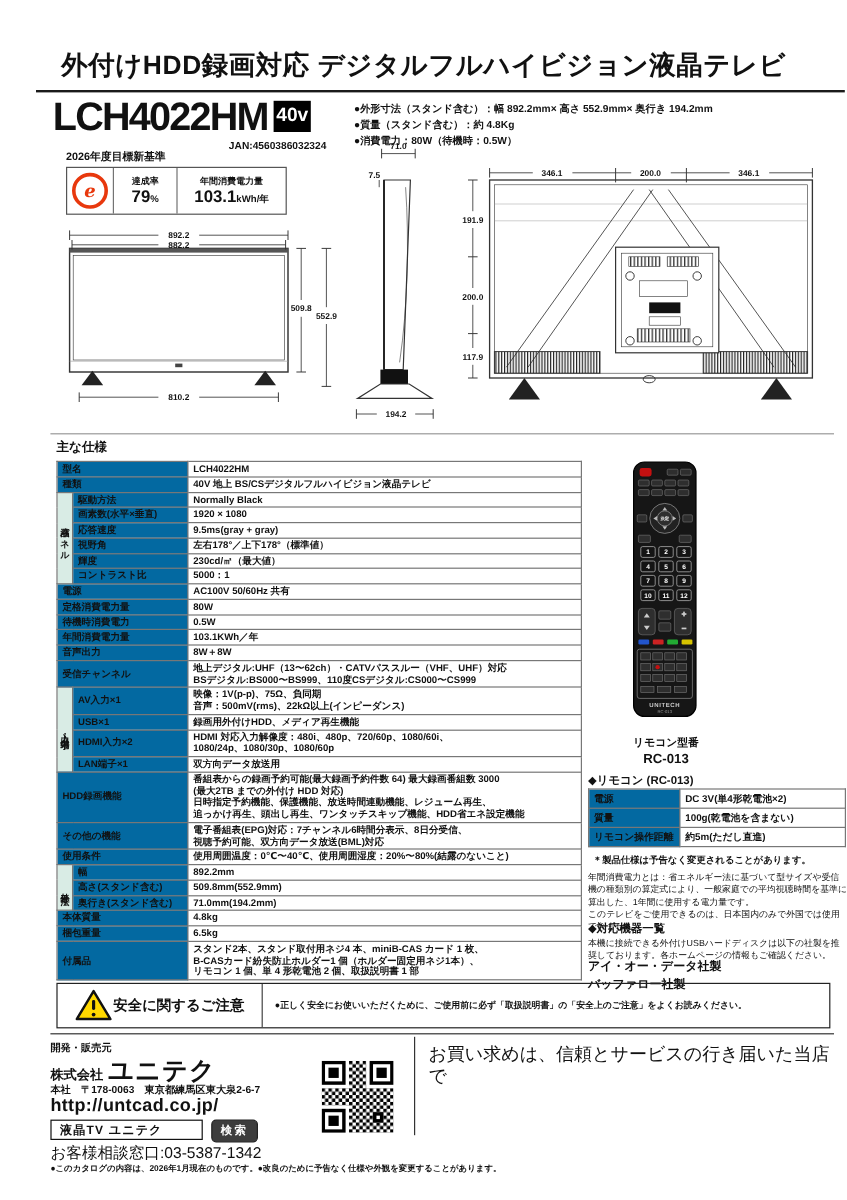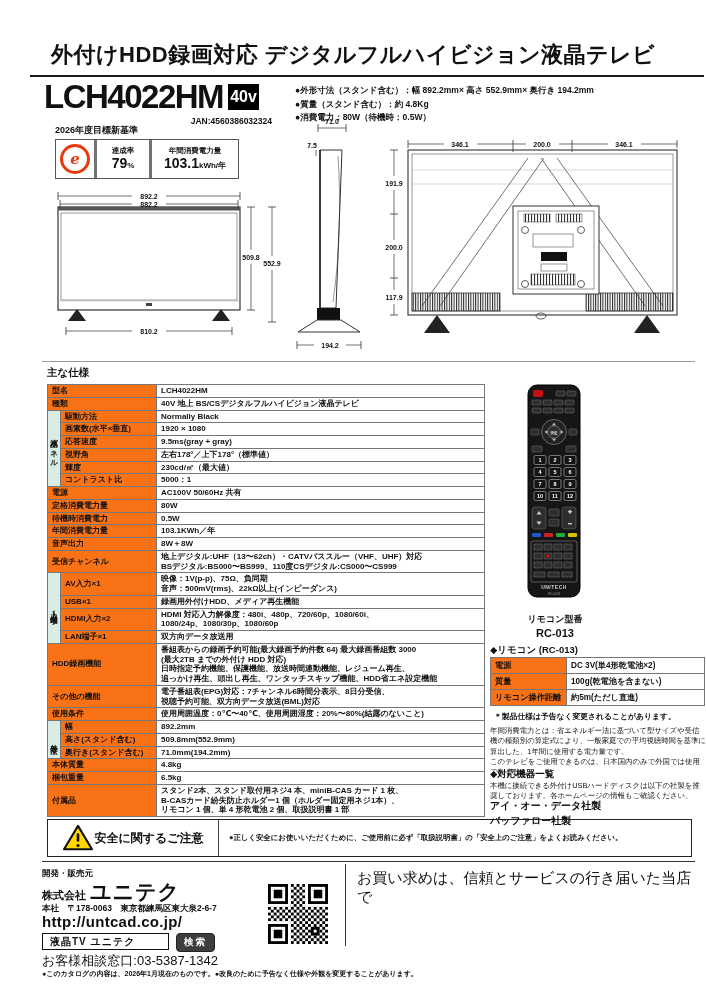--- a/index.html
+++ b/index.html
@@ -12,42 +12,42 @@
   .model-row{left:44px;top:80px;display:flex;align-items:flex-start;gap:5px;}
   .model{font-size:33px;font-weight:bold;letter-spacing:-1.5px;line-height:1;}
   .badge{margin-top:4px;width:31px;height:26px;background:#000;color:#fff;font-size:16px;font-weight:bold;
          display:flex;align-items:center;justify-content:center;}
   .jan{left:120px;top:116px;width:152px;text-align:right;font-size:8.5px;font-weight:bold;}
   .bullets{left:295px;top:84px;width:408px;font-size:8.5px;font-weight:bold;line-height:1.6;}
   
   .energy{left:55px;top:124px;}
   .energy-h{font-size:9px;font-weight:bold;margin-bottom:2px;}
   .energy-box{display:flex;border:1px solid #555;width:182px;height:38px;background:#fff;}
-  .ecell{display:flex;flex-direction:column;align-items:center;justify-content:center;border-left:3px solid #737373;}
+  .ecell{display:flex;flex-direction:column;align-items:center;justify-content:center;border-left:1px solid #737373;}
   .ecell:first-child{border-left:none;}
   .e-logo-cell{width:38px;}
   .e-circle{width:24px;height:24px;border:3px solid #e8380d;border-radius:50%;display:flex;align-items:center;justify-content:center;
             font-size:15px;font-weight:bold;color:#e8380d;font-family:"DejaVu Serif",serif;font-style:italic;}
   .ecell .sm{font-size:7.5px;font-weight:bold;}
   .ecell .big{font-size:14px;font-weight:bold;line-height:1.1;}
   .ecell .big small{font-size:8px;}
   .ach{width:52px;} .ann{flex:1;}
   
   .dimtxt{font-size:7px;font-weight:bold;fill:#111;text-anchor:middle;}
   .dln{stroke:#333;stroke-width:.7;}
   .tick{stroke:#333;stroke-width:.8;}
   .shape{fill:none;stroke:#333;}
   
   .spec-rule{top:361px;left:42px;right:11px;border-top:1px solid #999;}
   .spec-h{left:47px;top:366px;font-size:10.5px;font-weight:bold;}
   table{border-collapse:collapse;table-layout:fixed;}
   .spec{left:47px;top:384px;width:438px;}
   .spec table{width:438px;border:1.5px solid #555;}
   td{border:1px solid #777;padding:1px 4px;font-size:8px;line-height:1.22;vertical-align:middle;}
-  .lcell{background:#f97316;font-weight:bold;}
+  .lcell{background:#0369a1;font-weight:bold;}
   .gcell{background:#d9ece5;font-weight:bold;writing-mode:vertical-rl;text-orientation:upright;
          font-size:7.5px;text-align:center;padding:1px 0;letter-spacing:1px;}
   .vcell{background:#fff;font-weight:bold;white-space:pre-line;}
   
   .rc-caption{left:508px;top:614px;width:94px;text-align:center;font-size:9px;font-weight:bold;line-height:1.3;}
   .rc-caption .mdl{font-size:11px;}
   .rc-head{left:490px;top:644px;font-size:9.5px;font-weight:bold;}
   .rtable{left:490px;top:657px;width:215px;}
   .rtable table{width:215px;border:1.2px solid #555;}
   .rtable td{height:13px;font-size:8.2px;}

